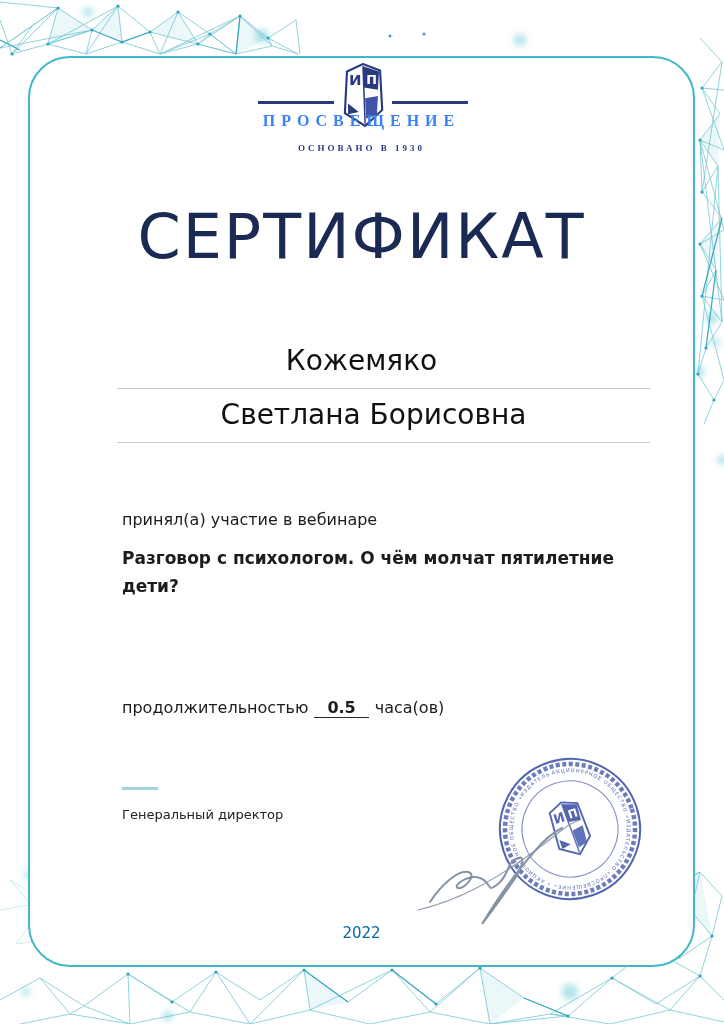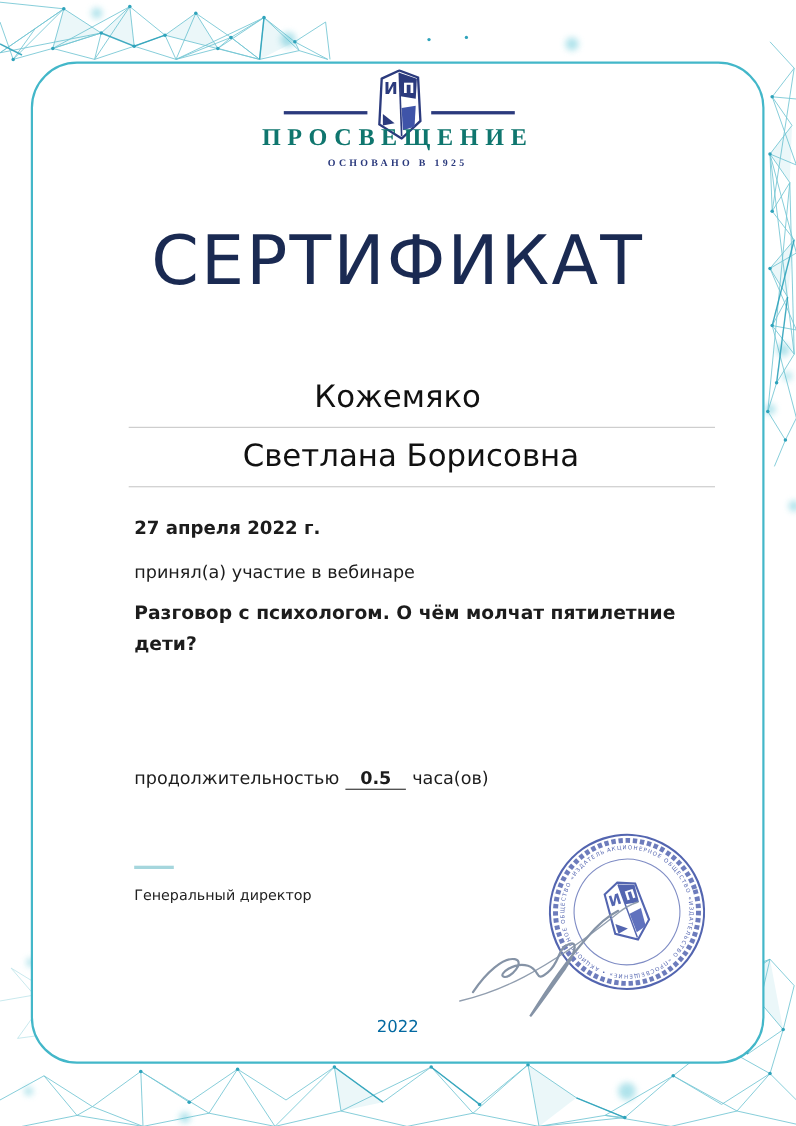--- a/index.html
+++ b/index.html
@@ -5,21 +5,21 @@
   html,body{margin:0;padding:0;background:#fff;}
   .page{position:relative;width:724px;height:1024px;overflow:hidden;background:#fff;
         font-family:"DejaVu Sans","Liberation Sans",sans-serif;color:#1c1c1c;}
   .bg{position:absolute;left:0;top:0;width:724px;height:1024px;}
   .panel{position:absolute;left:28px;top:56px;width:667px;height:911px;background:#fff;
          border:2px solid #43b7c9;border-radius:42px;box-sizing:border-box;}
   .abs{position:absolute;}
   .center{left:0;width:100%;text-align:center;}
   .logo-line{position:absolute;height:3px;background:#2b3a7d;}
   .brand{top:54px;font-family:"Liberation Serif","DejaVu Serif",serif;font-weight:bold;
-         font-size:22px;letter-spacing:6px;color:#0f766e;}
+         font-size:16px;letter-spacing:6px;color:#3b82f6;}
   .since{top:85px;font-family:"Liberation Serif","DejaVu Serif",serif;font-weight:bold;
          font-size:9px;letter-spacing:3px;color:#2b3a7d;}
   .cert-title{top:142px;font-size:62px;letter-spacing:2px;color:#1a2a52;}
   .name1{top:286px;font-size:28px;color:#111;}
   .name2{top:340px;font-size:28px;color:#111;padding-left:12px;}
   .rule{position:absolute;left:87px;width:533px;height:1px;background:#c9c9c9;}
   .date{left:92px;top:412px;font-size:16.5px;font-weight:bold;}
   .part{left:92px;top:452px;font-size:16px;}
   .webinar{left:92px;top:486px;width:512px;font-size:17px;font-weight:bold;line-height:28px;}
   .duration{left:92px;top:640px;font-size:16px;}
@@ -164,30 +164,29 @@
     <svg class="abs" style="left:308px;top:5px;" width="50" height="64" viewBox="0 0 46 60">
       <polygon points="8,8 23,1 39,7 41,44 25,59 6,47" fill="#fff" stroke="#2b3a7d" stroke-width="2"></polygon>
       <polygon points="23,3 38,8 37,25 24,23" fill="#2b3a7d"></polygon>
       <polygon points="25,33 37,31 36,49 26,52" fill="#3f54a8"></polygon>
       <polygon points="9,38 19,46 9,48" fill="#2b3a7d"></polygon>
       <line x1="23" y1="3" x2="25" y2="57" stroke="#2b3a7d" stroke-width="1.4"></line>
       <text x="10" y="21" font-size="14" font-weight="bold" fill="#2b3a7d" font-family="DejaVu Sans, sans-serif">И</text>
       <text x="26" y="20" font-size="12" font-weight="bold" fill="#ffffff" font-family="DejaVu Sans, sans-serif">П</text>
     </svg>
     <div class="abs center brand">ПРОСВЕЩЕНИЕ</div>
-    <div class="abs center since">ОСНОВАНО В 1925</div>
+    <div class="abs center since">ОСНОВАНО В 1930</div>
 
     <div class="abs center cert-title">СЕРТИФИКАТ</div>
 
     <div class="abs center name1">Кожемяко</div>
     <div class="rule" style="top:330px;"></div>
     <div class="abs center name2">Светлана Борисовна</div>
     <div class="rule" style="top:384px;"></div>
 
-    <div class="abs date">27 апреля 2022 г.</div>
     <div class="abs part">принял(а) участие в вебинаре</div>
     <div class="abs webinar">Разговор с психологом. О чём молчат пятилетние дети?</div>
 
     <div class="abs duration"><span>продолжительностью</span><span class="dur-val">0.5</span><span>часа(ов)</span></div>
 
     <div class="abs accent-line"></div>
     <div class="abs director">
       <div>Генеральный директор</div>
     </div>
 

